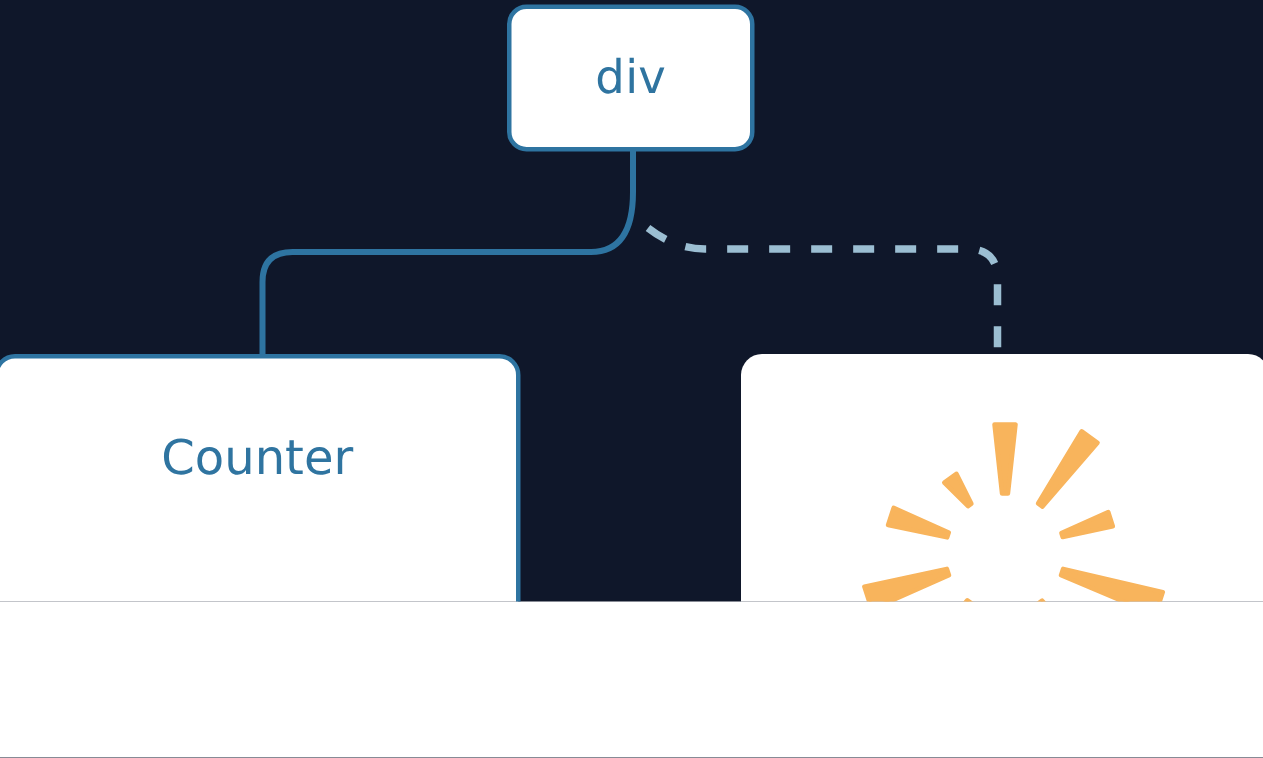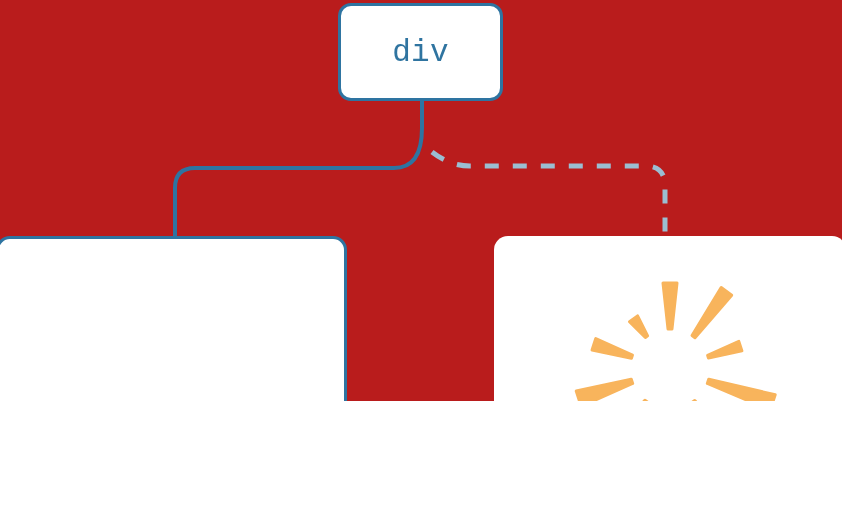--- a/index.html
+++ b/index.html
@@ -10,23 +10,22 @@
   body {
     width: 842px;
     height: 505px;
     overflow: hidden;
     font-family: "DejaVu Sans", "Liberation Sans", sans-serif;
   }
   #stage {
     position: relative;
     width: 842px;
     height: 401px;
-    background: #b91c1c;
+    background: #0f172a;
     overflow: hidden;
-    font-family: Liberation Mono, monospace;
   }
   #connector-layer {
     position: absolute;
     left: 0;
     top: 0;
     width: 842px;
     height: 505px;
     pointer-events: none;
   }
 
@@ -131,20 +130,21 @@
     <path d="M 422 101 L 422 128 Q 422 168 394 168 L 195 168 Q 175 168 175 188 L 175 236" fill="none" stroke="#2e74a1" stroke-width="4" stroke-linecap="round"></path>
 
     <path d="M 432 152 Q 450 166 470 166 L 645 166 Q 665 166 665 186 L 665 236" fill="none" stroke="#9bbed2" stroke-width="5" stroke-linecap="butt" stroke-dasharray="14 14"></path>
   </svg>
 
   <div class="node node-div">
     <span class="node-title">div</span>
   </div>
 
   <div class="node node-counter">
+    <span class="node-title">Counter</span>
 
   </div>
 
   <div class="node node-effect">
     <svg class="burst" viewBox="0 0 352 274">
       <g id="burst-rays">
           <polygon points="177.96,93.00 183.00,47.00 169.00,47.00 174.04,93.00" fill="#f8b45c" stroke="#f8b45c" stroke-width="3" stroke-linejoin="round"></polygon>
           <polygon points="200.98,101.71 237.69,59.15 227.17,51.51 198.04,99.57" fill="#f8b45c" stroke="#f8b45c" stroke-width="3" stroke-linejoin="round"></polygon>
           <polygon points="214.47,121.97 247.92,114.89 244.83,105.38 213.61,119.31" fill="#f8b45c" stroke="#f8b45c" stroke-width="3" stroke-linejoin="round"></polygon>
           <polygon points="213.35,147.49 276.24,173.98 281.19,158.77 214.73,143.23" fill="#f8b45c" stroke="#f8b45c" stroke-width="3" stroke-linejoin="round"></polygon>

